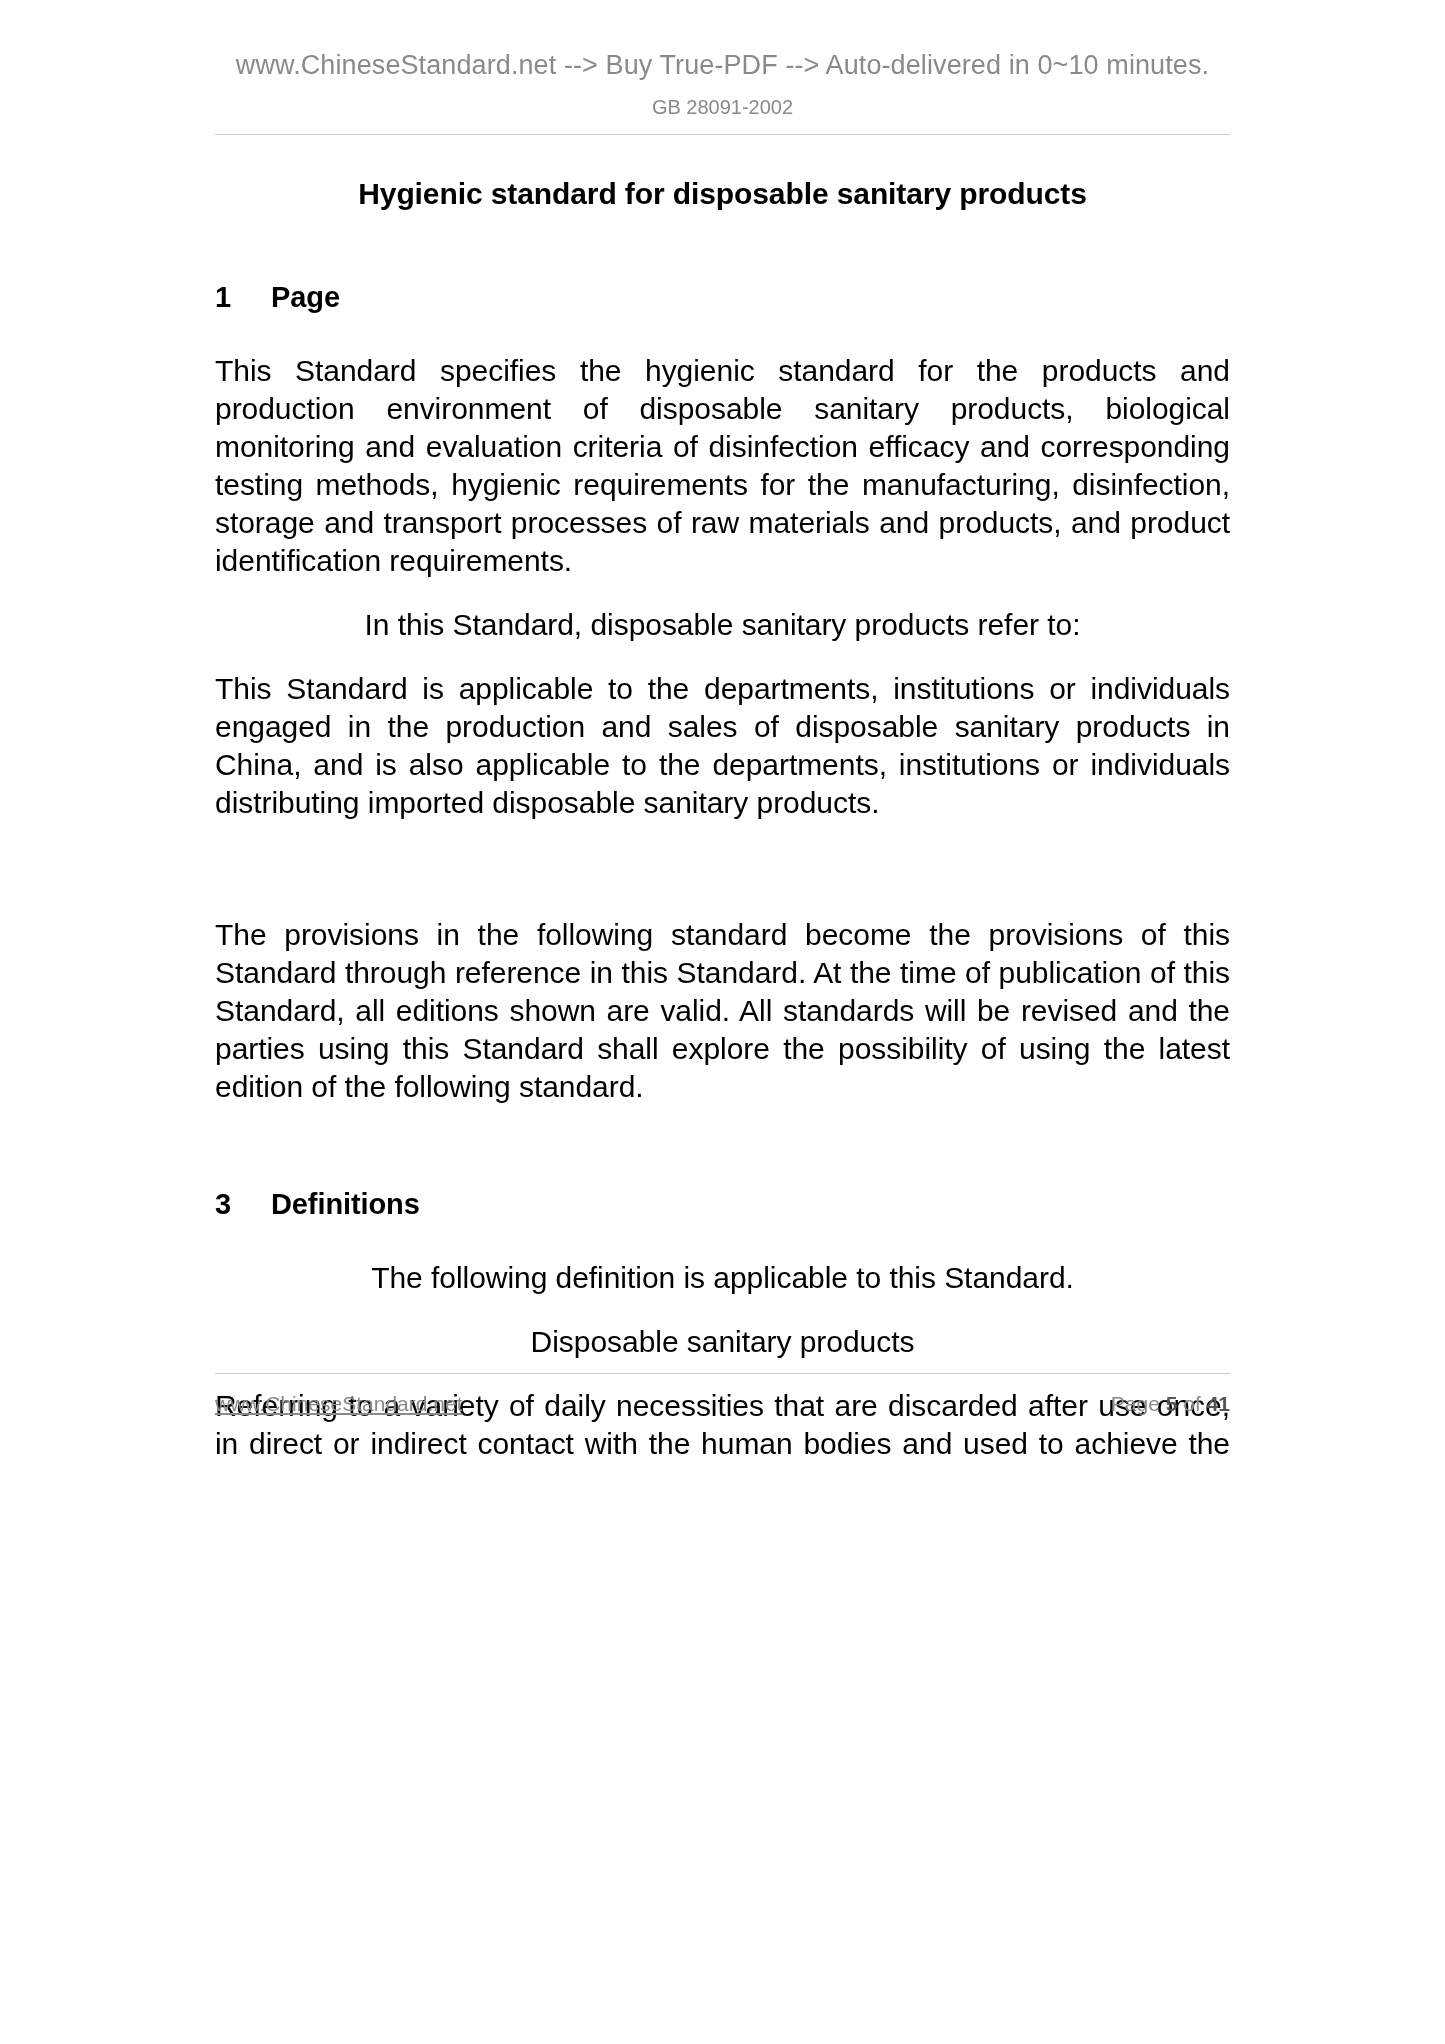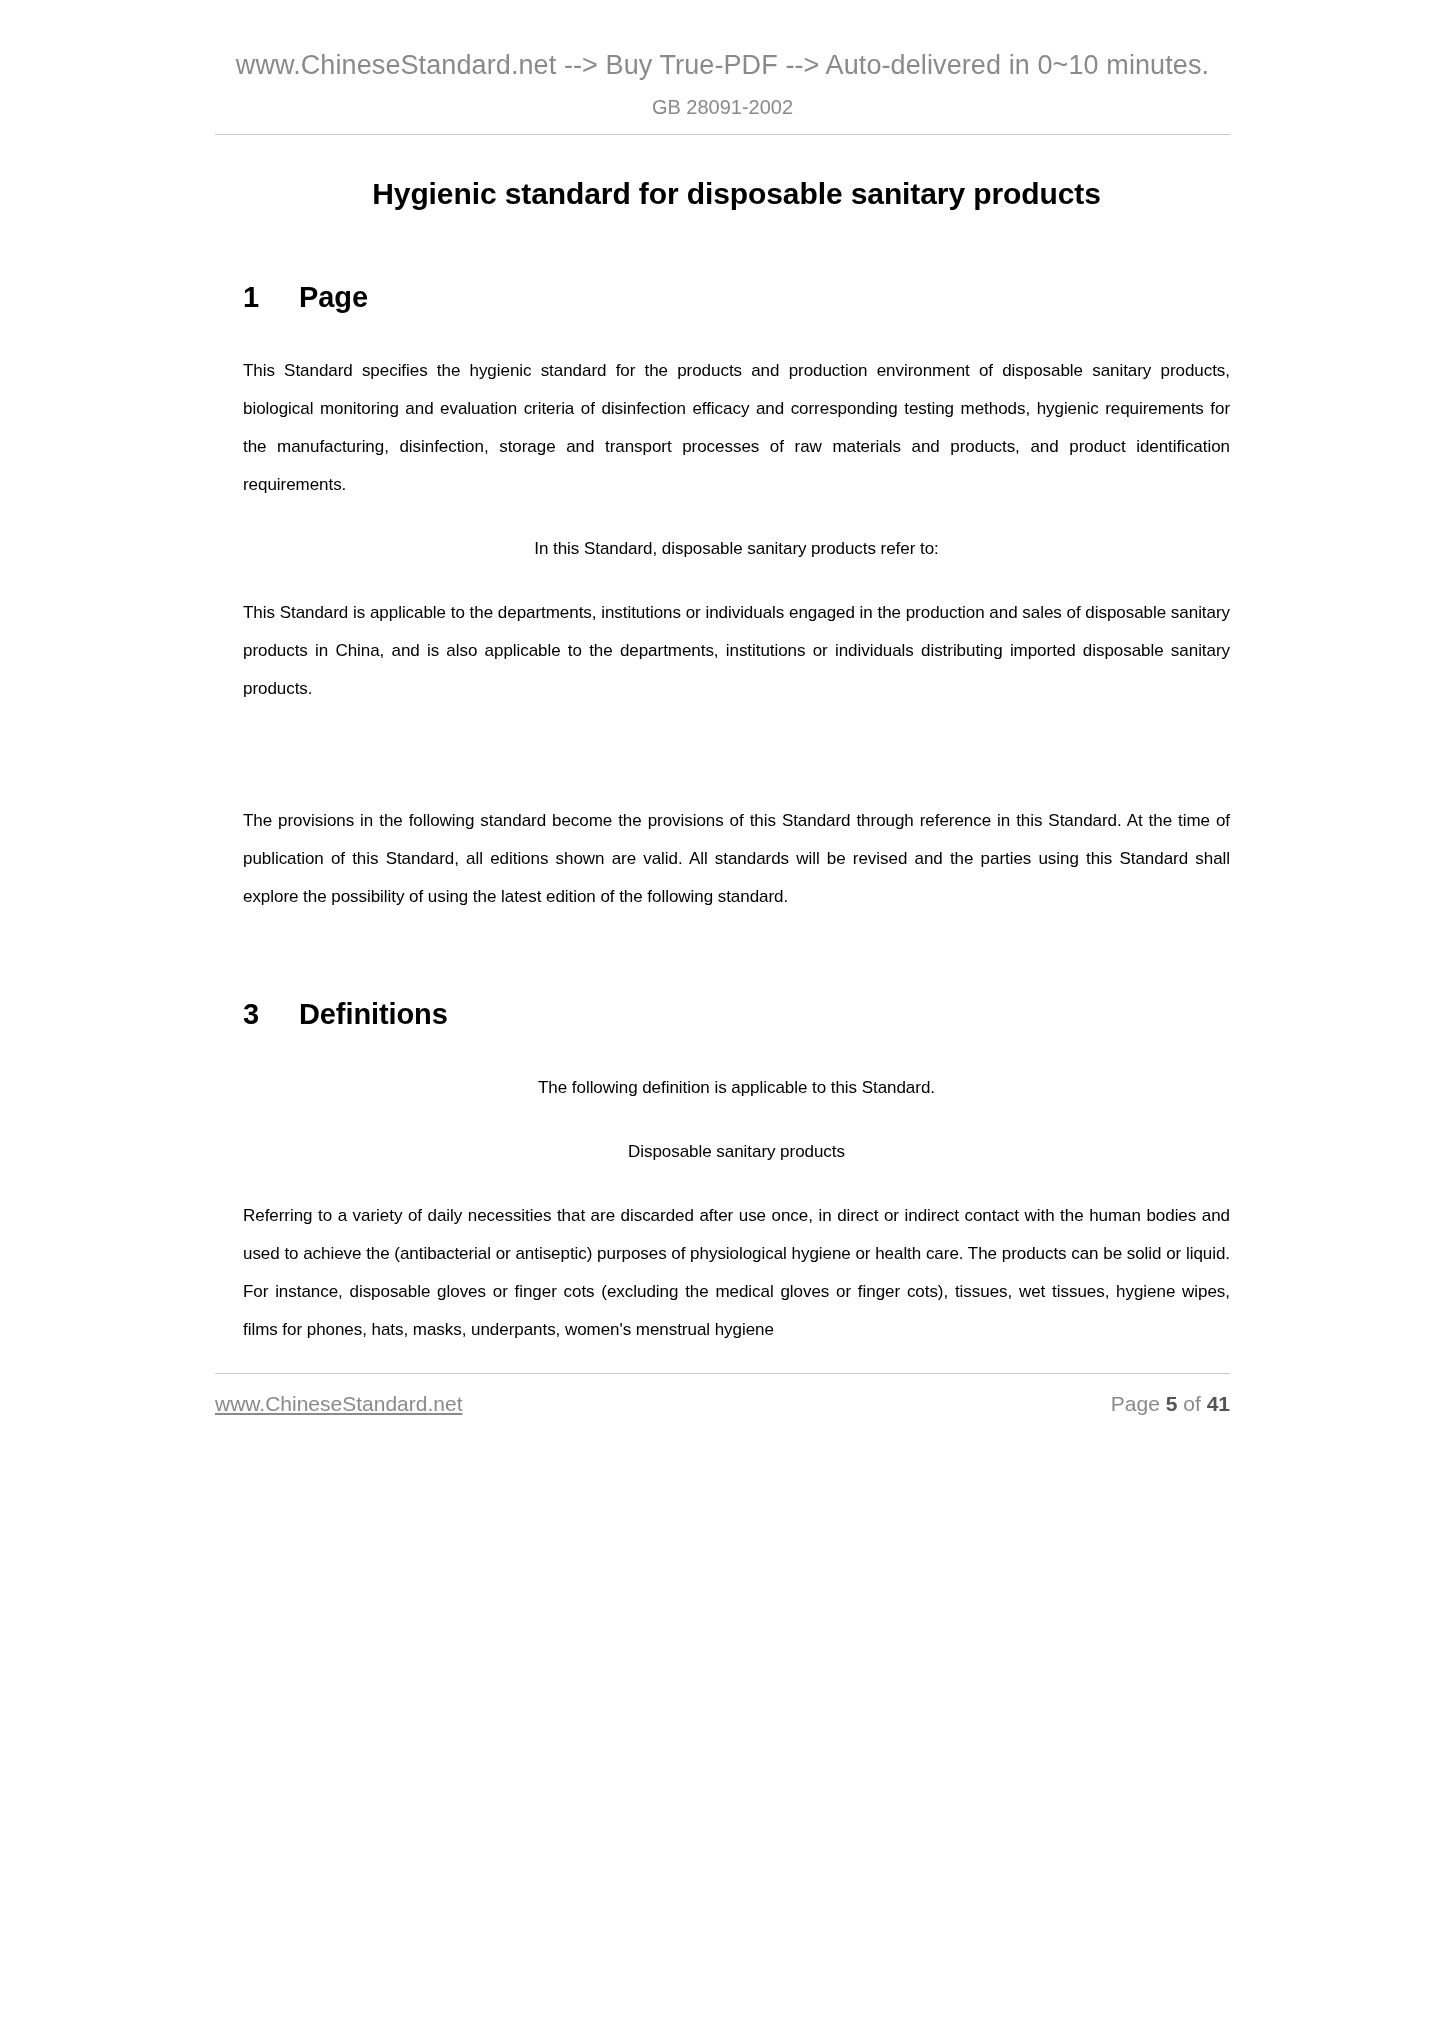--- a/index.html
+++ b/index.html
@@ -38,41 +38,40 @@
     line-height: 1.3;
   }
   .header-rule {
     border: none;
     border-top: 1px solid #c9c9c9;
     margin: 14px 215px 0 215px;
   }
   .content {
     padding: 0 215px;
     margin-top: 42px;
-    margin-left: 28px;
   }
   .doc-title {
     font-size: 30px;
     font-weight: bold;
     text-align: center;
     letter-spacing: -0.1px;
     margin: 0 0 0 0;
   }
   h2.section {
     font-size: 29px;
     font-weight: bold;
     margin: 0;
     letter-spacing: -0.1px;
   }
   .sec-num {
     display: inline-block;
     width: 56px;
   }
   p.body {
-    font-size: 17px;
+    font-size: 30px;
     line-height: 38px;
     text-align: justify;
     text-justify: inter-word;
     margin: 0;
     letter-spacing: -0.05px;
   }
   p.nojust {
     text-align: center;
   }
   .ref-item {

